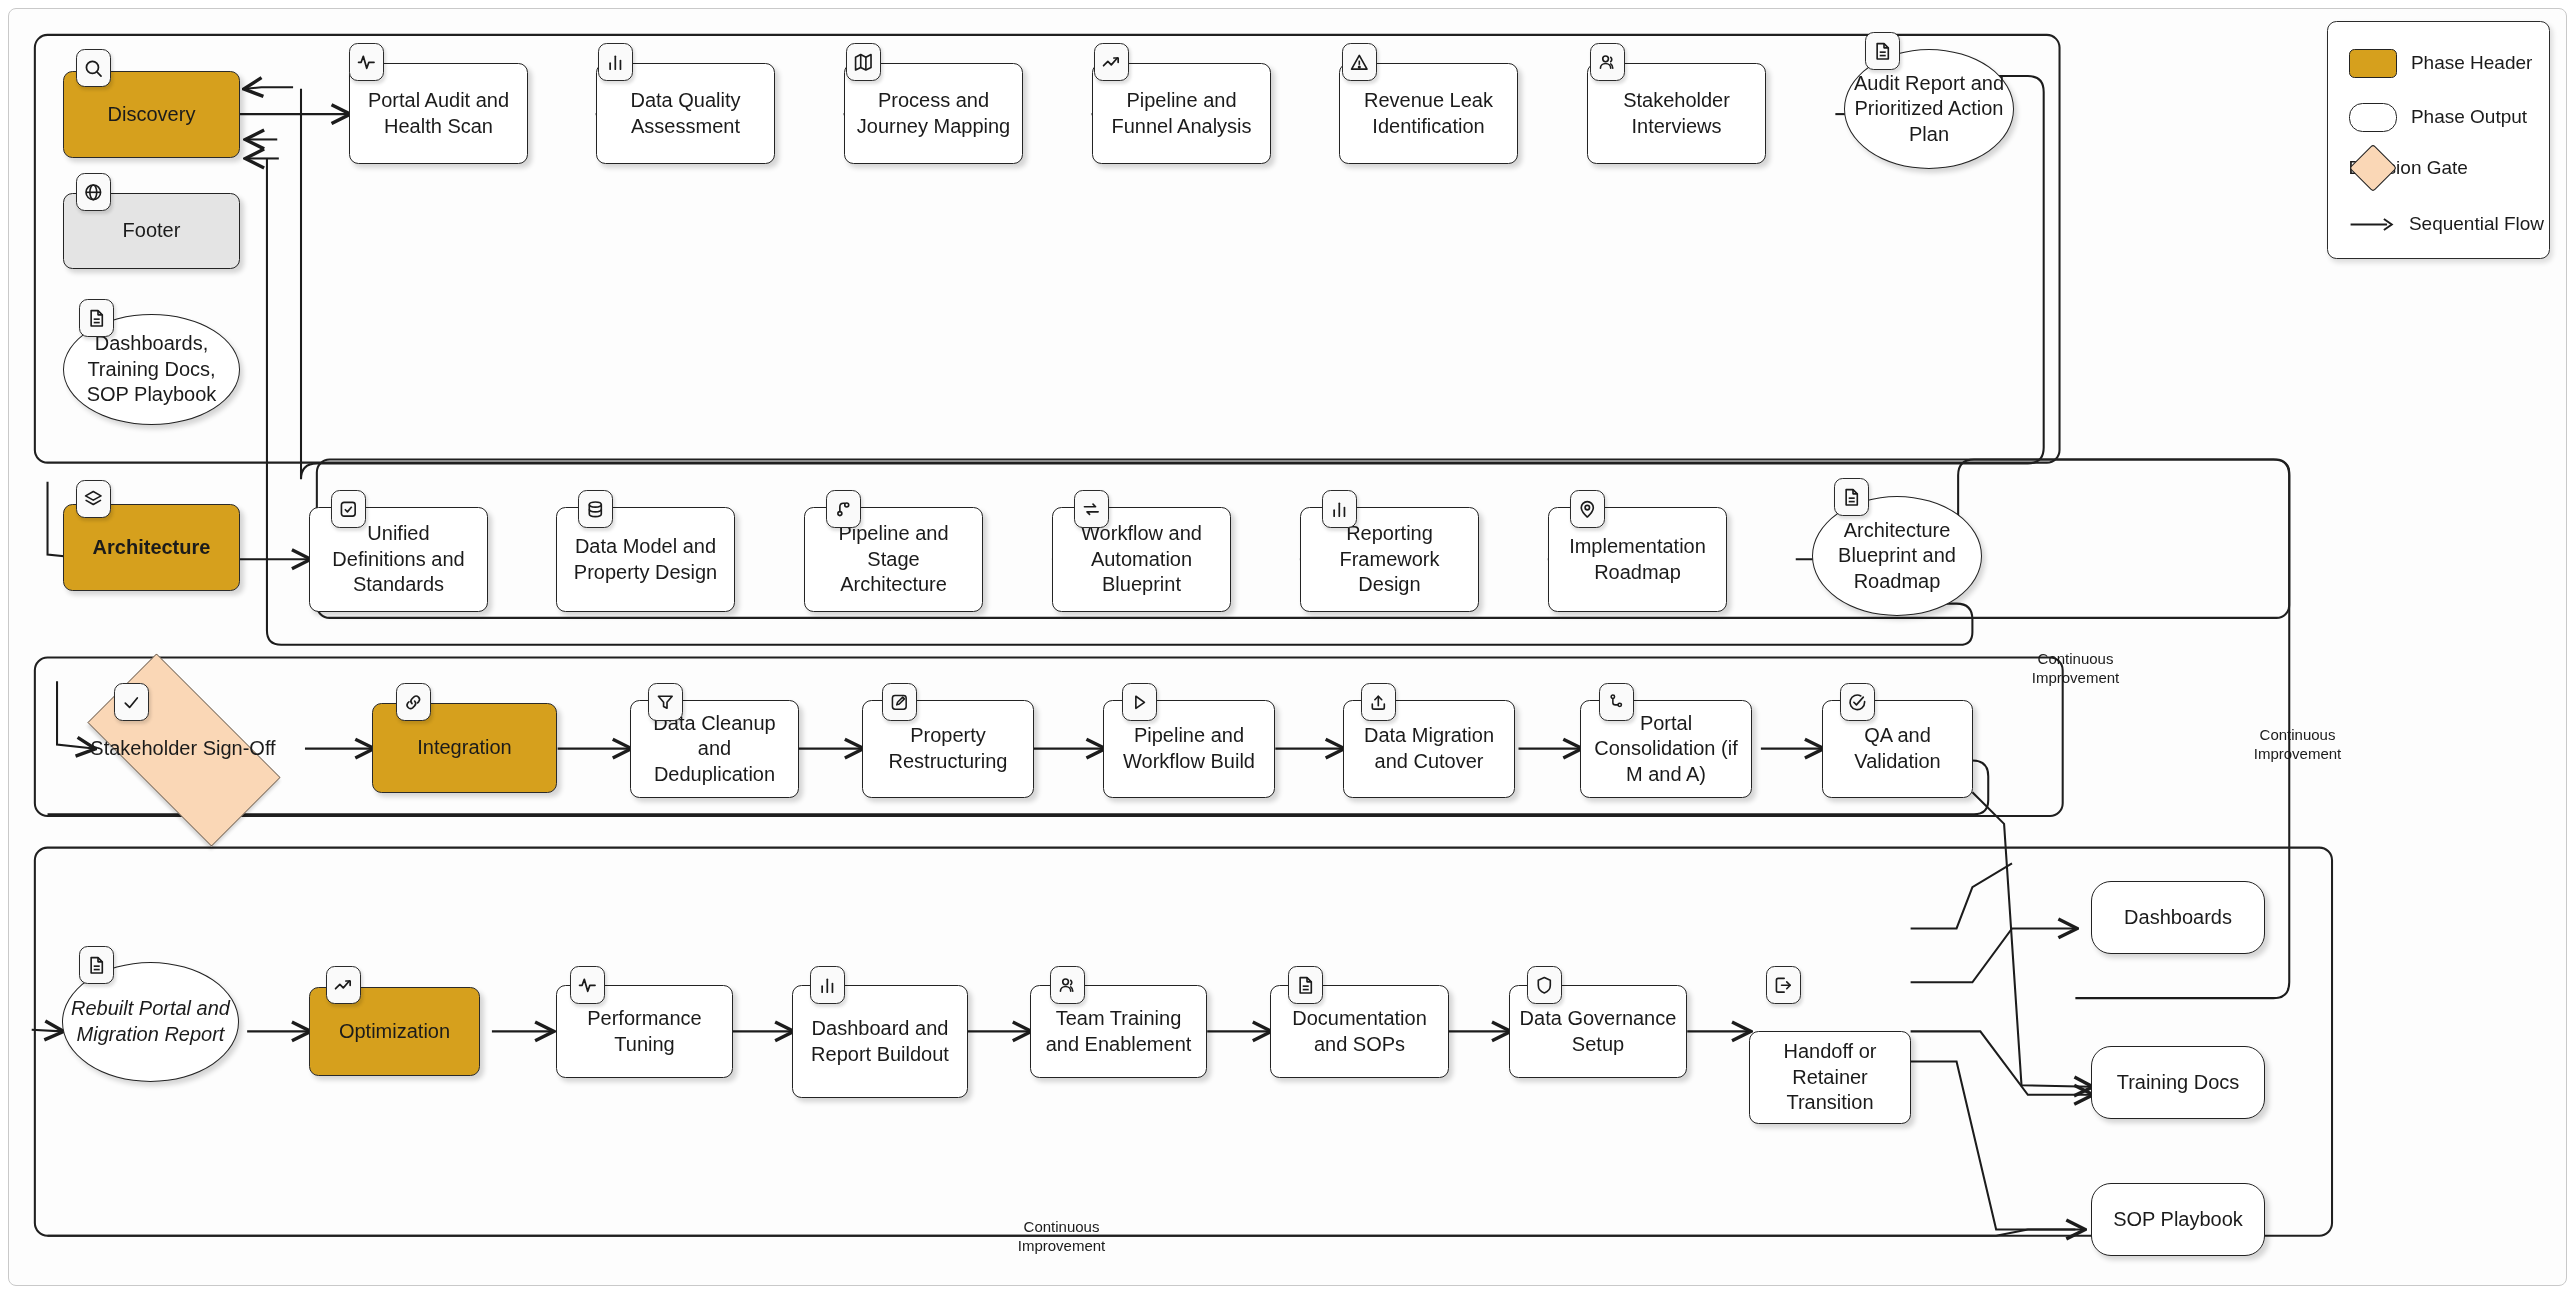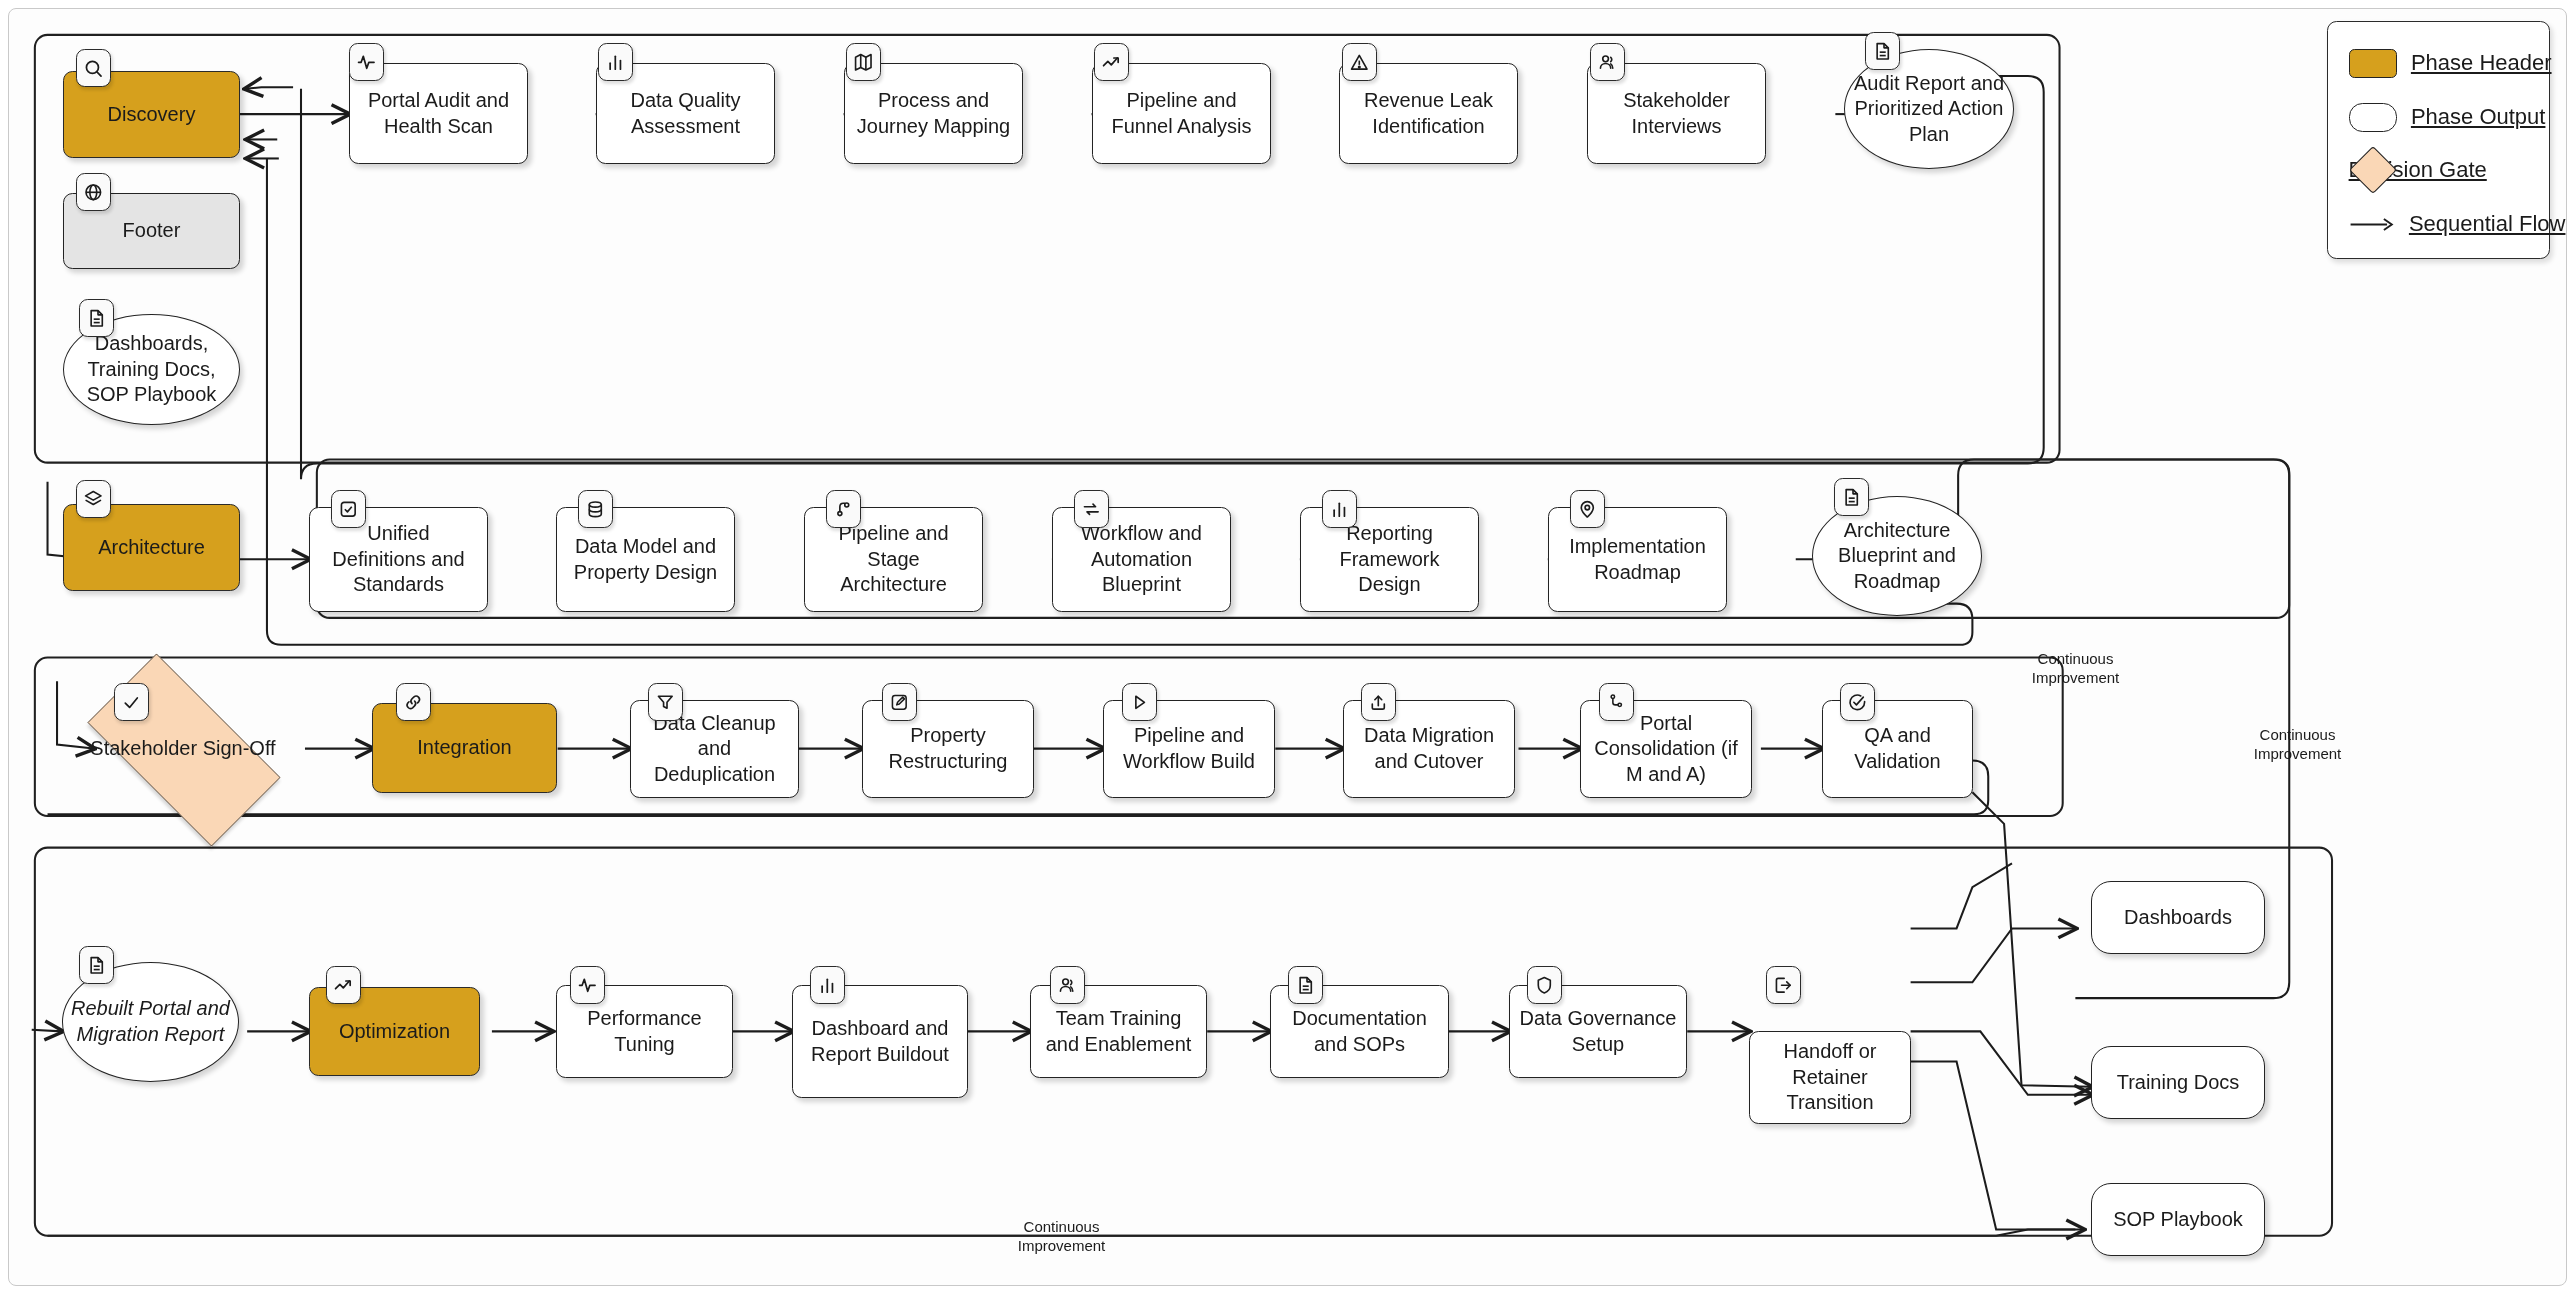--- a/index.html
+++ b/index.html
@@ -34,21 +34,21 @@
 
   #legend{position:absolute;border:1.6px solid #2b2b2b;border-radius:9.5px;background:#ffffff;
           box-sizing:border-box;box-shadow:2.4px 3.2px 4.8px rgba(0,0,0,.12);}
   .lg-row{position:absolute;display:flex;align-items:center;}
   .lg-sw{width:46px;height:27px;border:1.6px solid #232323;margin-right:14.3px;}
   .lg-sw.header{background:#d6a01d;border-radius:5.5px;}
   .lg-sw.output{background:#ffffff;border-radius:13.5px;}
   .lg-sw.gate{background:#fad7b6;width:32px;height:32px;transform:rotate(45deg);border-radius:3.2px;
               margin-left:7.1px;margin-right:21.4px;}
   .lg-sw.flow{border:none;width:46px;height:27px;margin-right:14.3px;}
-  .lg-txt{font-size:22px;color:#1b1b1b;white-space:nowrap;text-decoration:underline;}
+  .lg-txt{font-size:19px;color:#1b1b1b;white-space:nowrap;}
 </style>
 </head>
 <body>
 
 <div id="stage">
   <div id="frame"></div>
 
   <svg class="links" viewBox="0 0 3252 1636">
     <defs>
       <marker id="ah" viewBox="0 0 12 12" refX="10" refY="6" markerWidth="11" markerHeight="11" orient="auto-start-reverse">
@@ -164,21 +164,21 @@
   <div class="node ellipse" style="left:63px;top:314px;width:177px;height:111px;">
     <span>Dashboards, Training Docs, SOP Playbook</span>
   </div>
 
   <div class="ic" style="left:76px;top:480px;">
     <svg viewBox="0 0 24 24" fill="none" stroke="#1b1b1b" stroke-width="1.9" stroke-linejoin="round">
       <path d="M12 3l9 5-9 5-9-5z"></path>
         <path d="M3 13l9 5 9-5"></path>
     </svg>
   </div>
-  <div class="node phase" style="left:63px;top:504px;width:177px;height:87px;">
+  <div class="node phase" style="left:63px;top:504px;width:177px;height:87px;font-weight:bold;">
     <span>Architecture</span>
   </div>
 
   <div class="ic" style="left:349px;top:43px;">
     <svg viewBox="0 0 24 24" fill="none" stroke="#1b1b1b" stroke-width="2" stroke-linecap="round" stroke-linejoin="round">
       <path d="M3 12h3l2.5-7 4 14 2.5-7h6"></path>
     </svg>
   </div>
   <div class="node" style="left:349px;top:63px;width:179px;height:101px;">
     <span>Portal Audit and Health Scan</span>

